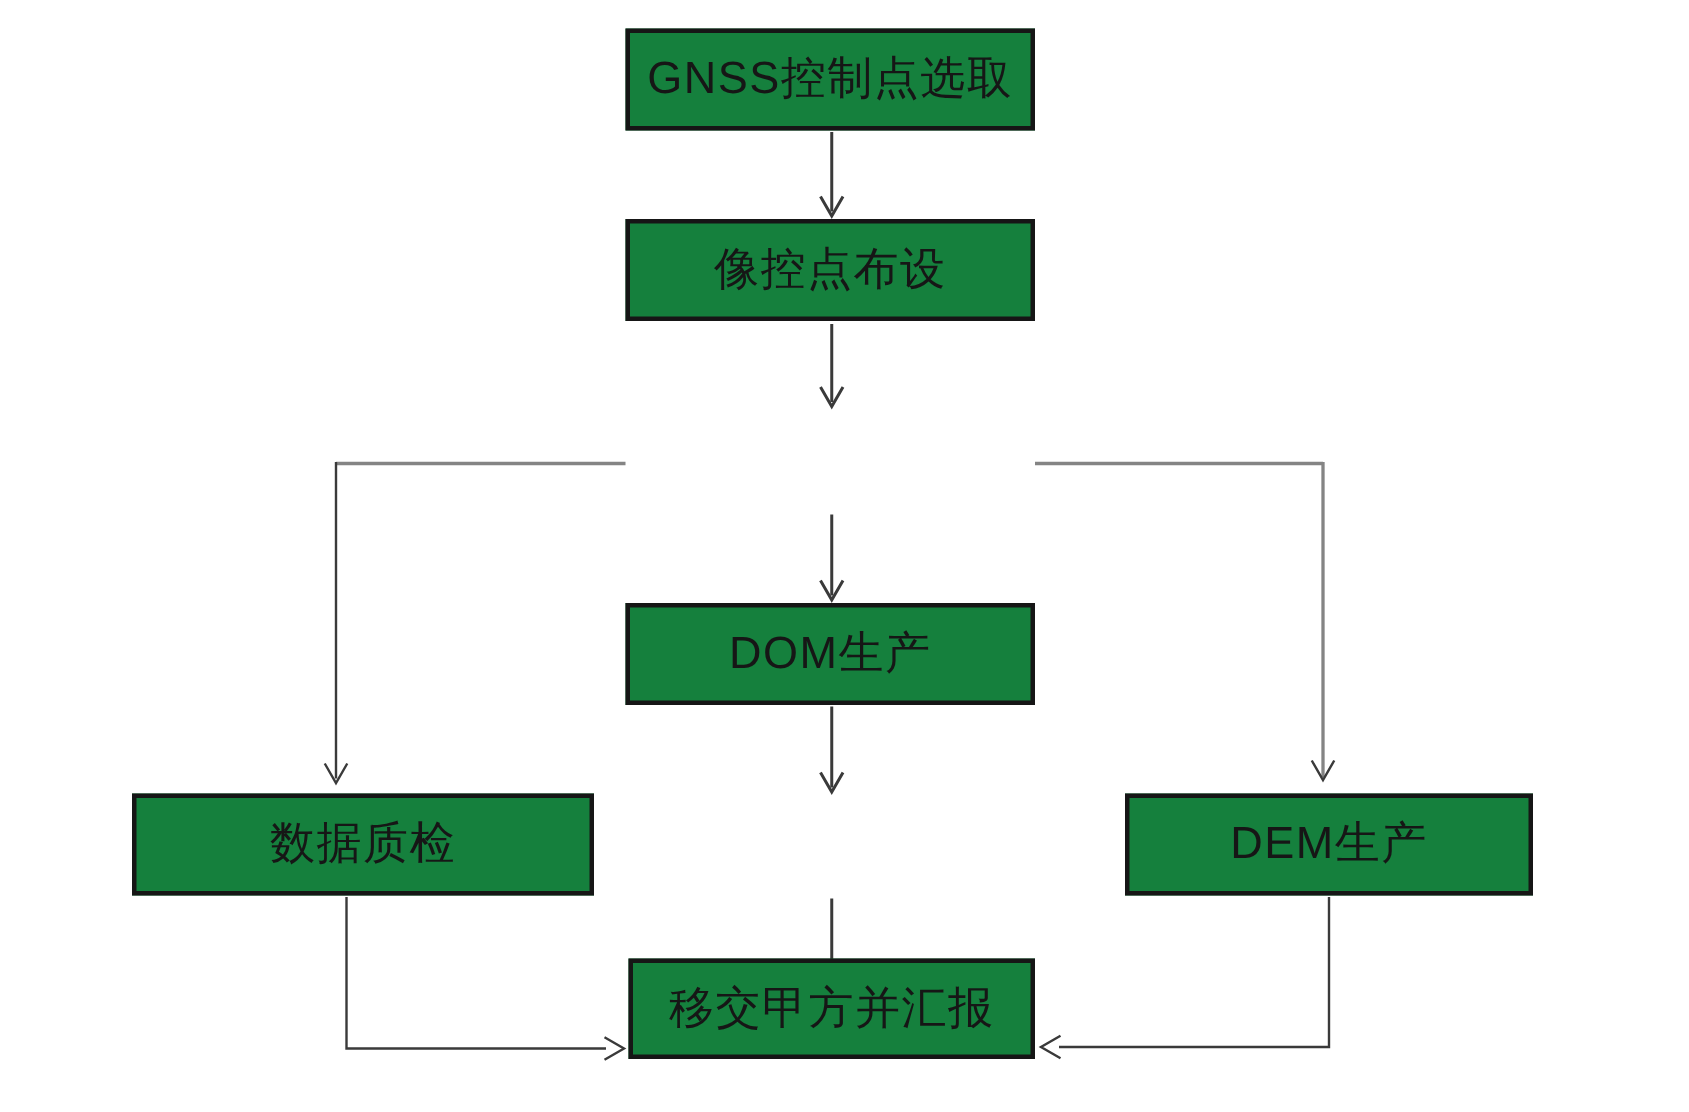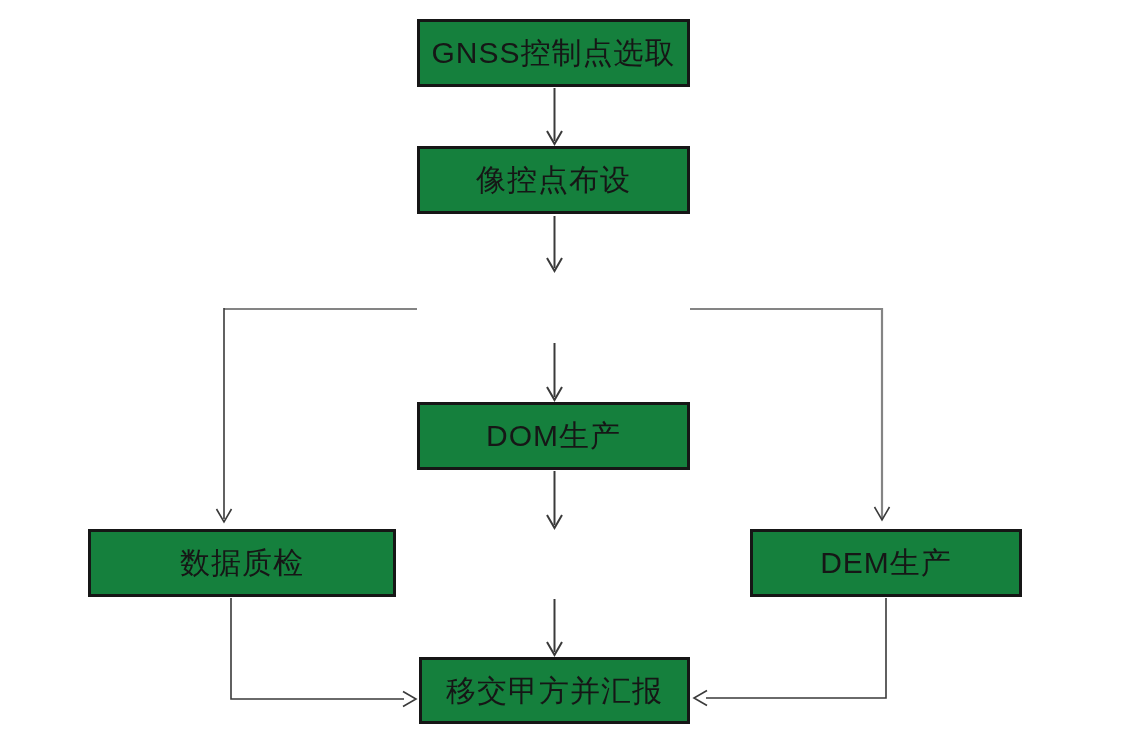--- a/index.html
+++ b/index.html
@@ -37,21 +37,21 @@
     line-height: 1;
   }
   
   #node-gnss     { left: 417px; top: 19px;  width: 273px; height: 68px; }
   #node-xiangkong{ left: 417px; top: 146px; width: 273px; height: 68px; }
   #node-lidar    { left: 417px; top: 273px; width: 273px; height: 69px; }
   #node-dom      { left: 417px; top: 402px; width: 273px; height: 68px; }
   #node-shuju    { left: 88px;  top: 529px; width: 308px; height: 68px; }
   #node-chengguo { left: 417px; top: 530px; width: 273px; height: 68px; }
   #node-dem      { left: 750px; top: 529px; width: 272px; height: 68px; }
-  #node-yijiao   { left: 419px; top: 657px; width: 271px; height: 67px; }
+  #node-yijiao   { left: 419px; top: 639px; width: 271px; height: 67px; }
 </style>
 </head>
 <body>
 
 <div id="canvas">
 
   <svg id="edges" width="1126" height="741" viewBox="0 0 1126 741" xmlns="http://www.w3.org/2000/svg">
 
     <g stroke="#3a3a3a" stroke-width="2" fill="none" stroke-linecap="butt">
       <path d="M554.5,88 V141"></path>

